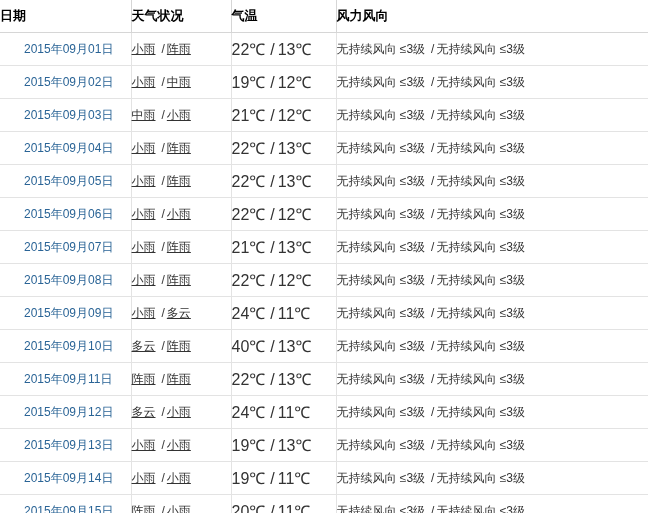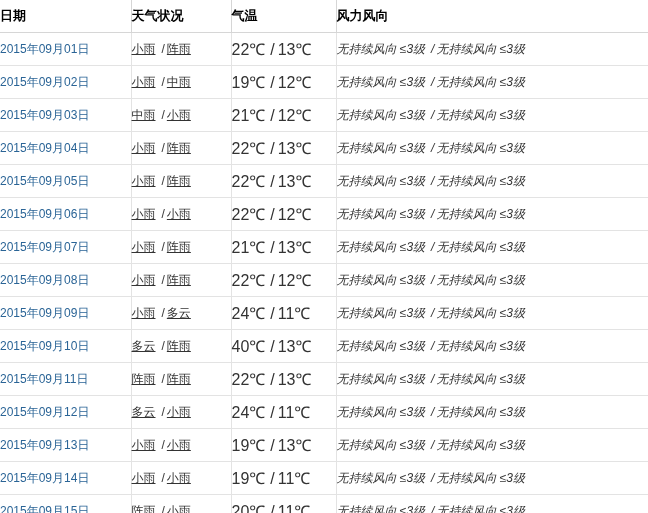--- a/index.html
+++ b/index.html
@@ -43,20 +43,21 @@
   .col-wind   { width: 312px; }
 
   .cell-pad-date { padding-left: 8px; }
   .cell-pad      { padding-left: 10px; }
   .cell-pad-wind { padding-left: 10px; margin-top: 20px; }
 
   .date-text {
     color: #2a6496;
     font-size: 12px;
     white-space: nowrap;
+    margin-left: 24px;
   }
   .cond-text {
     color: #333333;
     font-size: 12px;
     white-space: nowrap;
     text-decoration: underline;
   }
   .cond-sep {
     display: inline-block;
     padding: 0 2px 0 6px;
@@ -67,21 +68,20 @@
     white-space: nowrap;
   }
   .temp-sep {
     display: inline-block;
     padding: 0 3px 0 5px;
   }
   .wind-text {
     color: #333333;
     font-size: 12px;
     white-space: nowrap;
-    font-style: italic;
   }
   .wind-sep {
     display: inline-block;
     padding: 0 2px 0 6px;
   }
   
   td.sep, th.sep {
     border-right: 1px solid #e3e3e3;
   }
   thead th.sep {

